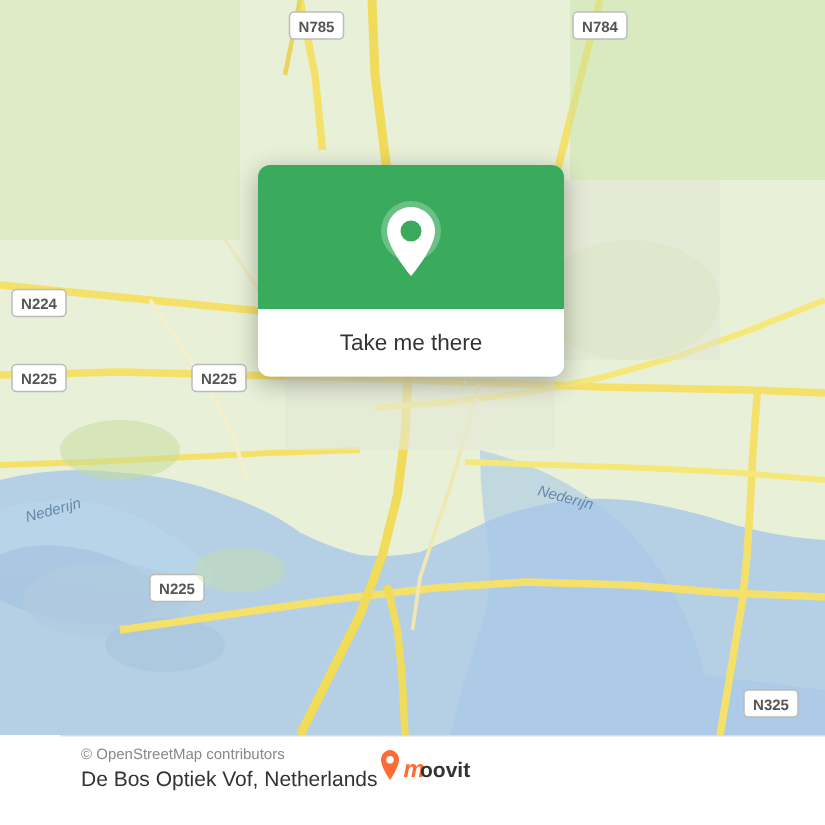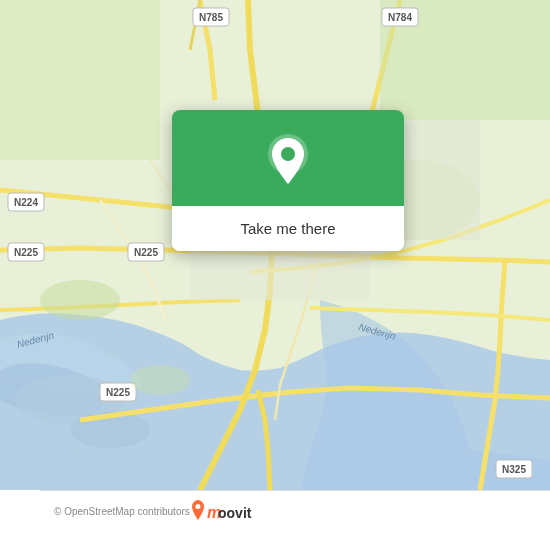--- a/index.html
+++ b/index.html
@@ -25,21 +25,21 @@
       height: 100%;
       position: absolute;
       top: 0; left: 0;
     }
 
     
     #popup-card {
       position: absolute;
       top: 110px;
       left: 172px;
-      width: 232px;
+      width: 204px;
       background: white;
       border-radius: 8px;
       box-shadow: 0 4px 16px rgba(0,0,0,0.3);
       display: flex;
       flex-direction: column;
       align-items: center;
       overflow: hidden;
     }
 
     #popup-header {
@@ -195,20 +195,21 @@
         <circle cx="22" cy="20" r="7" fill="#3aab5c"></circle>
       </svg>
     </div>
     <button id="popup-button">Take me there</button>
   </div>
 </div>
 
 <div id="bottom-bar">
   <div id="bottom-left">
     <span id="copyright-text">© OpenStreetMap contributors</span>
+    <span id="location-name">De Bos Optiek Vof, Netherlands</span>
   </div>
   <div id="moovit-logo">
 
     <svg width="80" height="30" viewBox="0 0 80 30">
 
       <path d="M8 2 C5 2 2 5 2 8.5 C2 13.5 8 22 8 22 C8 22 14 13.5 14 8.5 C14 5 11 2 8 2 Z" fill="#ff6b35"></path>
       <circle cx="8" cy="8.5" r="2.5" fill="white"></circle>
 
       <text x="17" y="20" font-size="16" font-weight="900" font-style="italic" fill="#ff6b35" font-family="Arial">m</text>
       <text x="28" y="20" font-size="14" font-weight="700" fill="#333" font-family="Arial">oovit</text>

